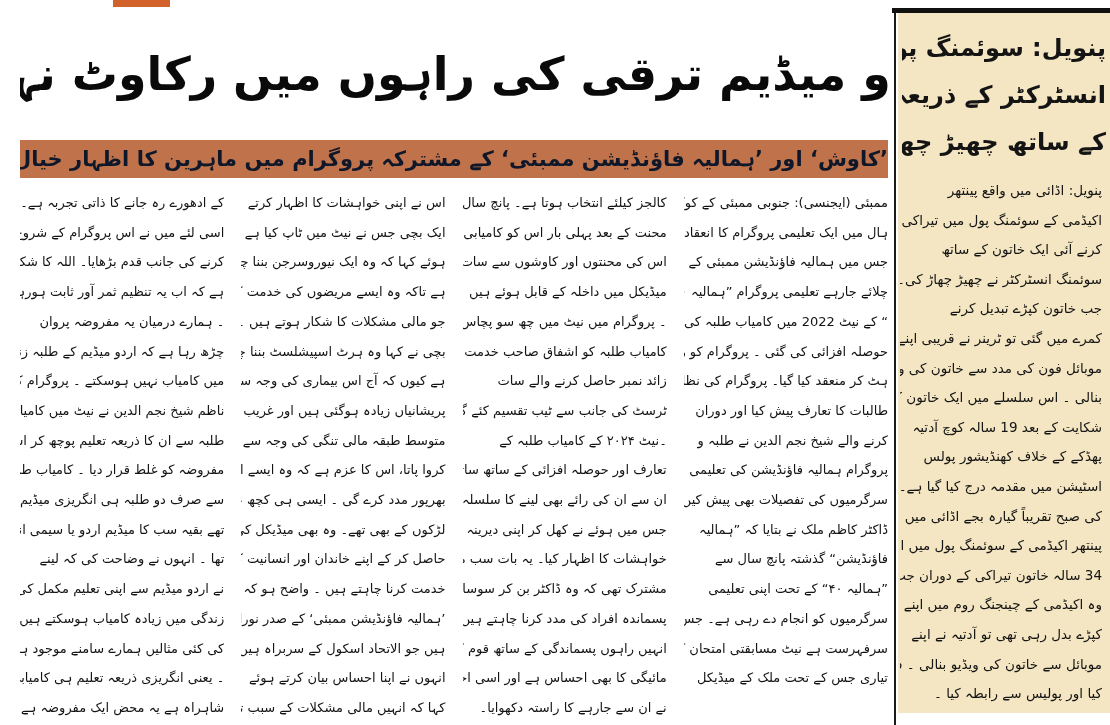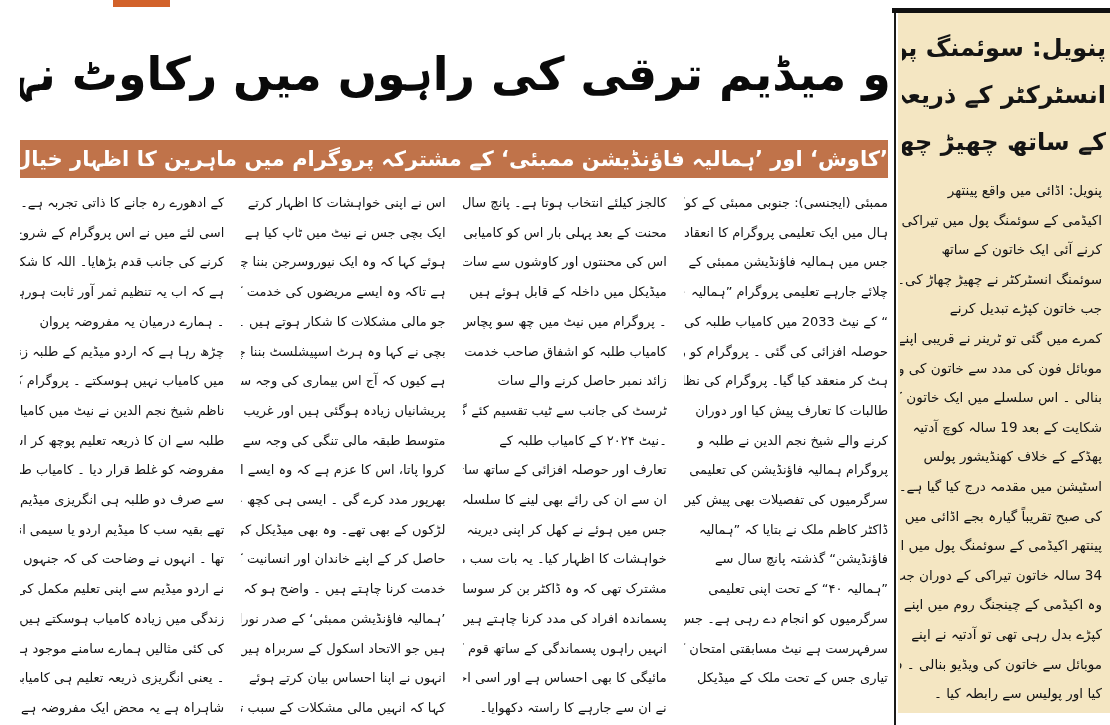--- a/index.html
+++ b/index.html
@@ -6,21 +6,21 @@
   .page{
     position:relative;width:1110px;height:725px;background:#ffffff;
     font-family:"DejaVu Sans",sans-serif;overflow:hidden;direction:rtl;margin:0 auto;
   }
   .corner-mark{position:absolute;left:113px;top:0;width:57px;height:7px;}
   .main-article{position:absolute;left:20px;top:8px;width:868px;height:717px;}
   .headline{
     margin:0;height:132px;display:flex;align-items:center;justify-content:center;
     font-size:46px;font-weight:bold;color:#0a0a0a;white-space:nowrap;overflow:hidden;letter-spacing:-1px;
   }
-  .subhead-bar{height:38px;display:flex;align-items:center;justify-content:center;color:#ffffff;}
+  .subhead-bar{height:38px;display:flex;align-items:center;justify-content:center;color:#0f172a;}
   .subhead-text{font-size:21px;font-weight:bold;white-space:nowrap;overflow:hidden;}
   .columns{position:absolute;top:180px;left:0;width:868px;height:537px;display:flex;gap:17px;overflow:hidden;}
   .col{flex:1 1 0;overflow:hidden;}
   .t-line{
     font-size:13px;line-height:29.7px;white-space:nowrap;overflow:hidden;
     text-align:right;color:#141414;
   }
   .divider-v{position:absolute;left:894px;top:8px;width:2px;height:717px;background:#1a1a1a;}
   .sidebar-topbar{position:absolute;left:892px;top:8px;width:218px;height:5px;background:#111111;}
   .sidebar{position:absolute;left:898px;top:13px;width:212px;height:700px;overflow:hidden;}
@@ -48,21 +48,21 @@
     <div class="subhead-bar" style="background-color: rgb(192, 115, 74);">
       <span class="subhead-text">’کاوش‘ اور ’ہمالیہ فاؤنڈیشن ممبئی‘ کے مشترکہ پروگرام میں ماہرین کا اظہار خیال</span>
     </div>
 
     <div class="columns">
       <div class="col">
           <div class="t-line">ممبئی (ایجنسی): جنوبی ممبئی کے کوکنی</div>
           <div class="t-line">ہال میں ایک تعلیمی پروگرام کا انعقاد ہوا</div>
           <div class="t-line">جس میں ہمالیہ فاؤنڈیشن ممبئی کے ذریعہ</div>
           <div class="t-line">چلائے جارہے تعلیمی پروگرام ”ہمالیہ ۴۰</div>
-          <div class="t-line">“ کے نیٹ 2033 میں کامیاب طلبہ کی</div>
+          <div class="t-line">“ کے نیٹ 2022 میں کامیاب طلبہ کی</div>
           <div class="t-line">حوصلہ افزائی کی گئی ۔ پروگرام کو روایتی</div>
           <div class="t-line">ہٹ کر منعقد کیا گیا۔ پروگرام کی نظامت</div>
           <div class="t-line">طالبات کا تعارف پیش کیا اور دوران</div>
           <div class="t-line">کرنے والے شیخ نجم الدین نے طلبہ و</div>
           <div class="t-line">پروگرام ہمالیہ فاؤنڈیشن کی تعلیمی</div>
           <div class="t-line">سرگرمیوں کی تفصیلات بھی پیش کیں ۔</div>
           <div class="t-line">ڈاکٹر کاظم ملک نے بتایا کہ ”ہمالیہ</div>
           <div class="t-line">فاؤنڈیشن“ گذشتہ پانچ سال سے</div>
           <div class="t-line">”ہمالیہ ۴۰“ کے تحت اپنی تعلیمی</div>
           <div class="t-line">سرگرمیوں کو انجام دے رہی ہے۔ جس میں</div>
@@ -115,21 +115,21 @@
           <div class="t-line">کرنے کی جانب قدم بڑھایا۔ اللہ کا شکر</div>
           <div class="t-line">ہے کہ اب یہ تنظیم ثمر آور ثابت ہورہی ہے</div>
           <div class="t-line">۔ ہمارے درمیان یہ مفروضہ پروان</div>
           <div class="t-line">چڑھ رہا ہے کہ اردو میڈیم کے طلبہ زندگی</div>
           <div class="t-line">میں کامیاب نہیں ہوسکتے ۔ پروگرام کے</div>
           <div class="t-line">ناظم شیخ نجم الدین نے نیٹ میں کامیاب</div>
           <div class="t-line">طلبہ سے ان کا ذریعہ تعلیم پوچھ کر اس</div>
           <div class="t-line">مفروضہ کو غلط قرار دیا ۔ کامیاب طلبہ میں</div>
           <div class="t-line">سے صرف دو طلبہ ہی انگریزی میڈیم سے</div>
           <div class="t-line">تھے بقیہ سب کا میڈیم اردو یا سیمی انگلش</div>
-          <div class="t-line">تھا ۔ انہوں نے وضاحت کی کہ جنہوں</div>
+          <div class="t-line">تھا ۔ انہوں نے وضاحت کی کہ لینے</div>
           <div class="t-line">نے اردو میڈیم سے اپنی تعلیم مکمل کی ہے وہ</div>
           <div class="t-line">زندگی میں زیادہ کامیاب ہوسکتے ہیں ۔ اس</div>
           <div class="t-line">کی کئی مثالیں ہمارے سامنے موجود ہیں</div>
           <div class="t-line">۔ یعنی انگریزی ذریعہ تعلیم ہی کامیابی کی</div>
           <div class="t-line">شاہراہ ہے یہ محض ایک مفروضہ ہے ۔</div>
         </div>
     </div>
   </div>
 
   <div class="divider-v"></div>

